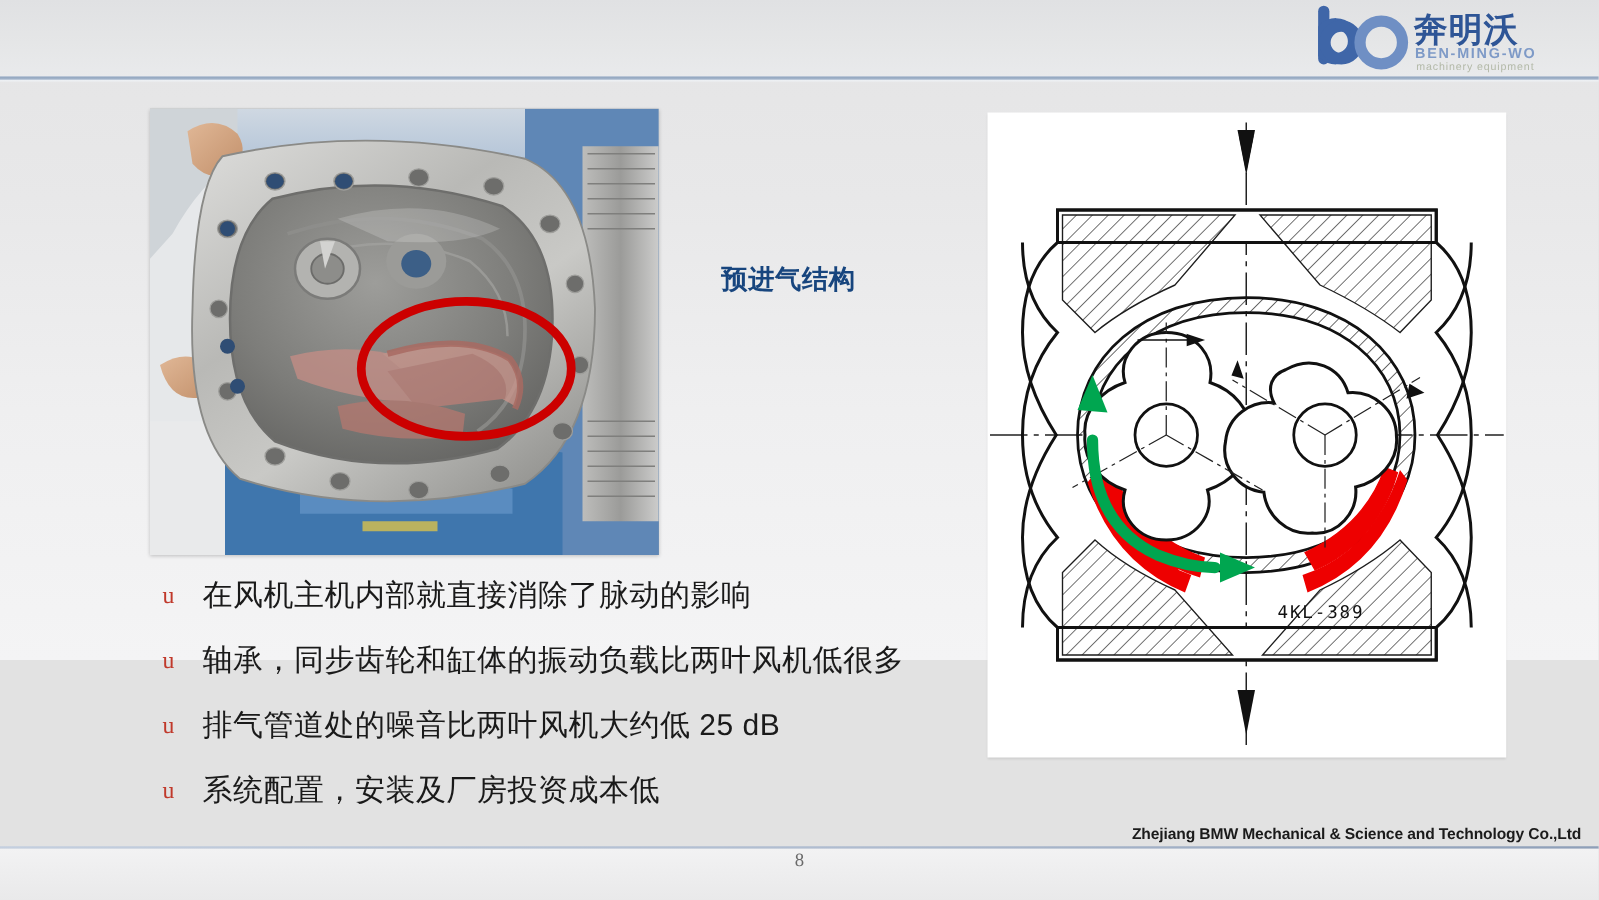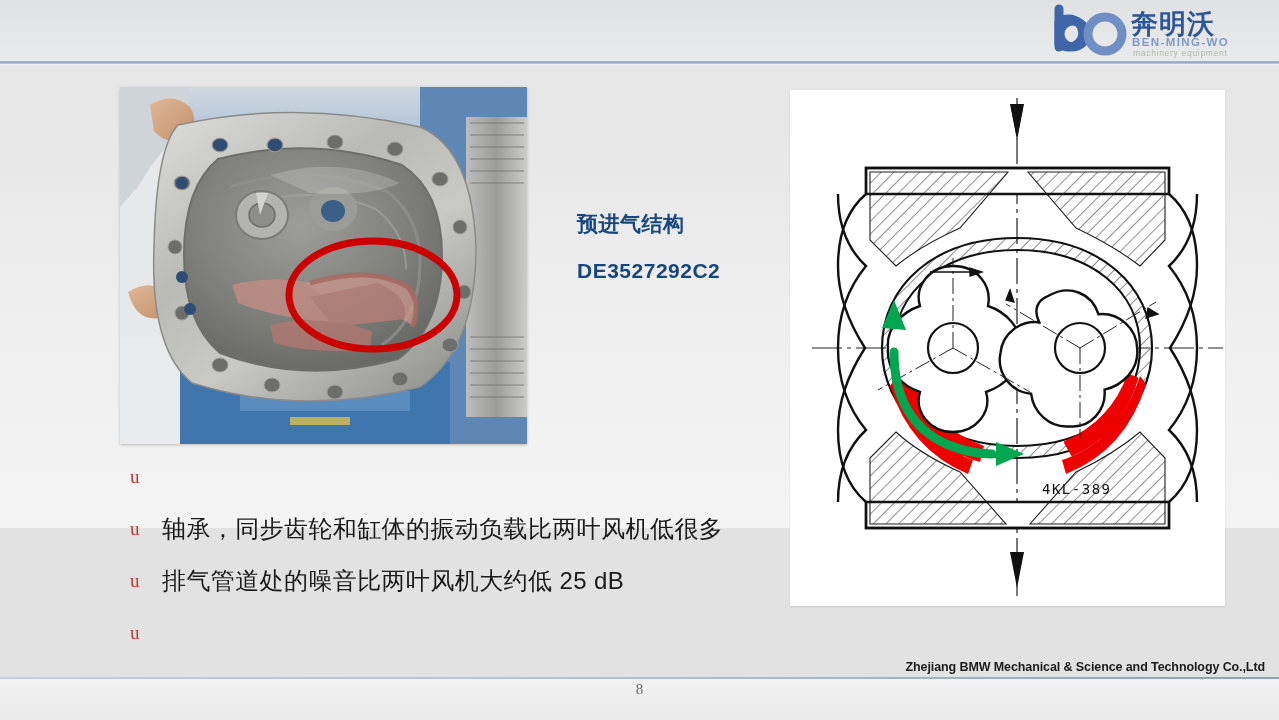--- a/index.html
+++ b/index.html
@@ -29,21 +29,21 @@
   .photo-wrap svg{display:block;}
 
   
   .caption{position:absolute;left:577px;top:200px;width:260px;
     color:#17457e;font-weight:bold;font-size:21px;line-height:47px;
     letter-spacing:.5px;}
   .caption div{white-space:nowrap;}
 
   
   .diagram{position:absolute;left:790px;top:90px;width:415px;height:516px;
-    background:#ffffff;box-shadow:0 1px 2px rgba(0,0,0,.10);padding-left:20px;}
+    background:#ffffff;box-shadow:0 1px 2px rgba(0,0,0,.10);}
   .diagram svg{display:block;}
 
   
   .bullets{position:absolute;left:122px;top:460px;width:700px;}
   .bullet{display:flex;align-items:flex-start;height:52px;}
   .bullet-marker{width:40px;flex:0 0 40px;color:#c0392b;font-size:19px;
     font-family:"Liberation Serif","DejaVu Serif",serif;line-height:34px;
     text-align:left;padding-left:8px;box-sizing:border-box;}
   .bullet-text{color:#1a1a1a;font-size:24px;line-height:34px;
     letter-spacing:.4px;white-space:nowrap;}
@@ -198,21 +198,20 @@
       </g>
 
       <path d="M150 88 Q220 68 280 96 Q250 110 190 106 Z" fill="#ffffff" opacity=".18"></path>
 
       <ellipse cx="253" cy="208" rx="84" ry="54" fill="none" stroke="#cc0000" stroke-width="7"></ellipse>
     </svg>
   </div>
 
   <div class="caption">
     <div>预进气结构</div>
-    <div>DE3527292C2</div>
   </div>
 
   <div class="diagram">
     <svg width="415" height="516" viewBox="0 0 415 516">
       <defs>
         <pattern id="hatch" width="9" height="9" patternTransform="rotate(45)" patternUnits="userSpaceOnUse">
           <line x1="0" y1="0" x2="0" y2="9" stroke="#111" stroke-width="1"></line>
         </pattern>
         <clipPath id="bodyClip">
           <path d="M56 78 H359 V132 Q330 150 300 182 L300 408 Q330 420 359 440 V478 H56 V440
@@ -321,31 +320,33 @@
       <path d="M186 352 L214 364 L186 376 Z" fill="#00a650"></path>
       <path d="M72 238 L84 210 L96 240 Z" fill="#00a650"></path>
 
       <text x="232" y="404" font-family="'DejaVu Sans Mono','Liberation Mono',monospace" font-size="14" fill="#111" letter-spacing="1.5">4KL-389</text>
     </svg>
   </div>
 
   <div class="bullets">
     <div class="bullet">
       <span class="bullet-marker">u</span>
+      <span class="bullet-text">在风机主机内部就直接消除了脉动的影响</span>
     </div>
     <div class="bullet">
       <span class="bullet-marker">u</span>
       <span class="bullet-text">轴承，同步齿轮和缸体的振动负载比两叶风机低很多</span>
     </div>
     <div class="bullet">
       <span class="bullet-marker">u</span>
       <span class="bullet-text">排气管道处的噪音比两叶风机大约低 25 dB</span>
     </div>
     <div class="bullet">
       <span class="bullet-marker">u</span>
+      <span class="bullet-text">系统配置，安装及厂房投资成本低</span>
     </div>
   </div>
 
   <div class="footer-rule"></div>
   <div class="footer"></div>
   <div class="page-num">8</div>
   <div class="company">Zhejiang BMW Mechanical &amp; Science and Technology Co.,Ltd</div>
 
 </div>
 

